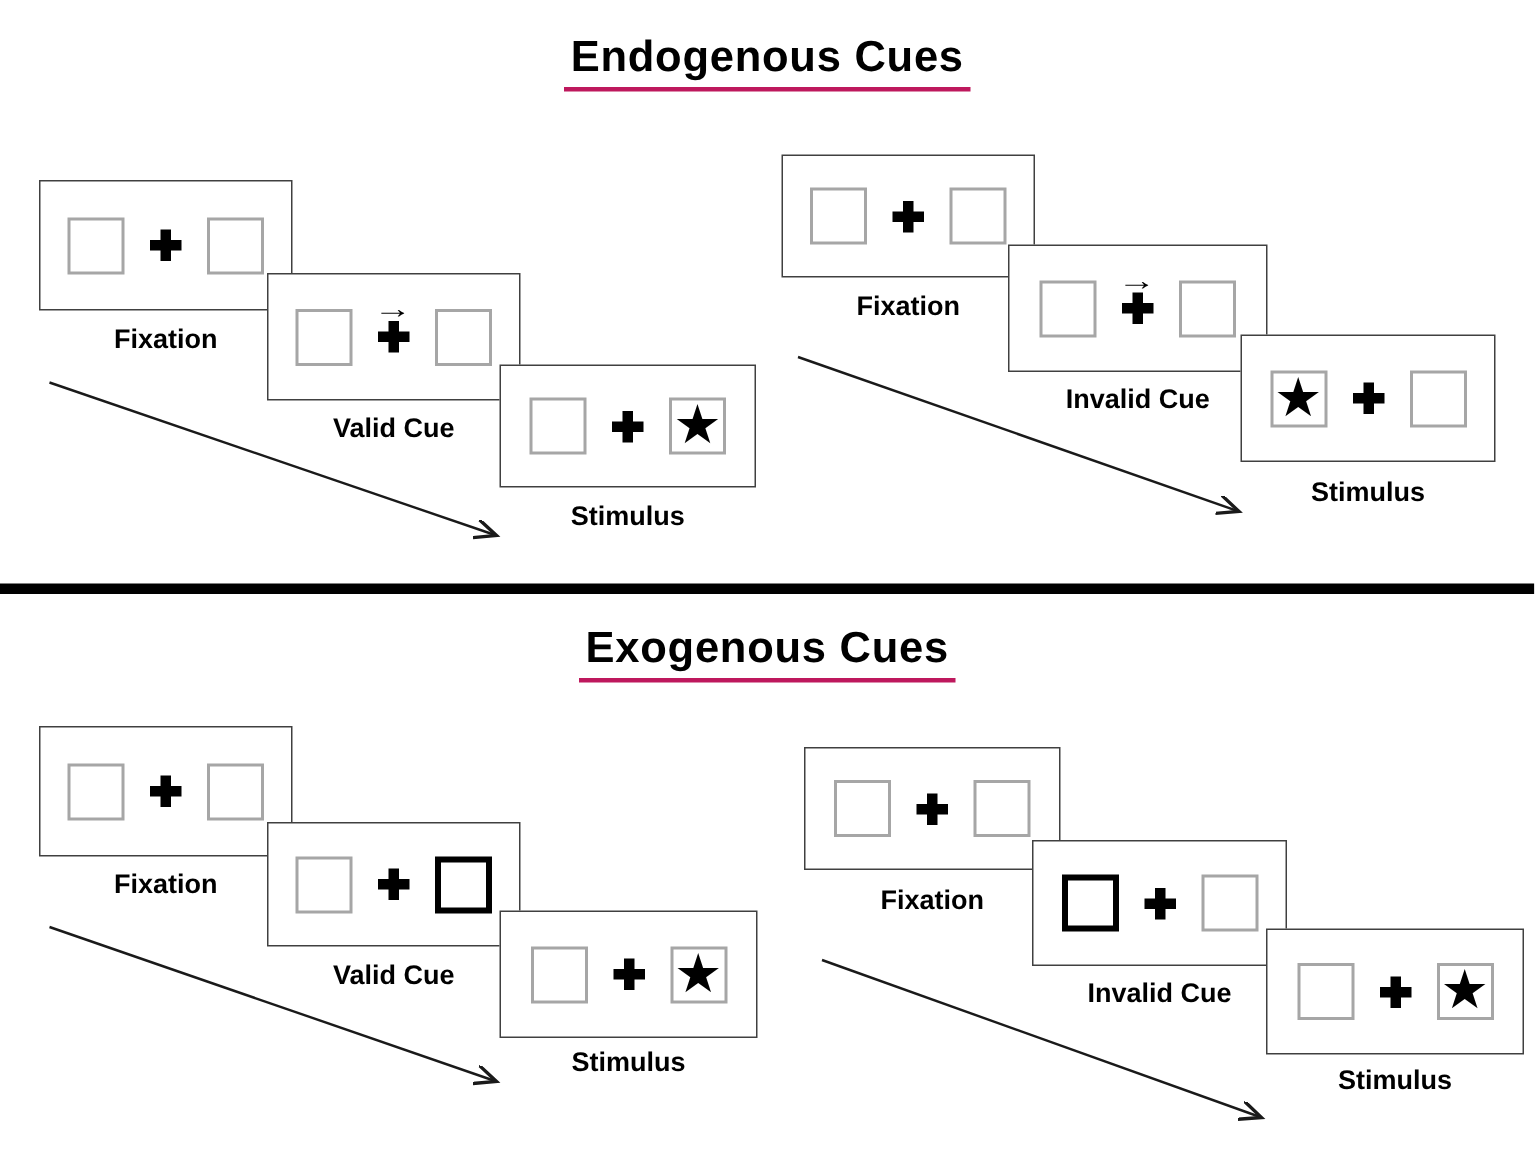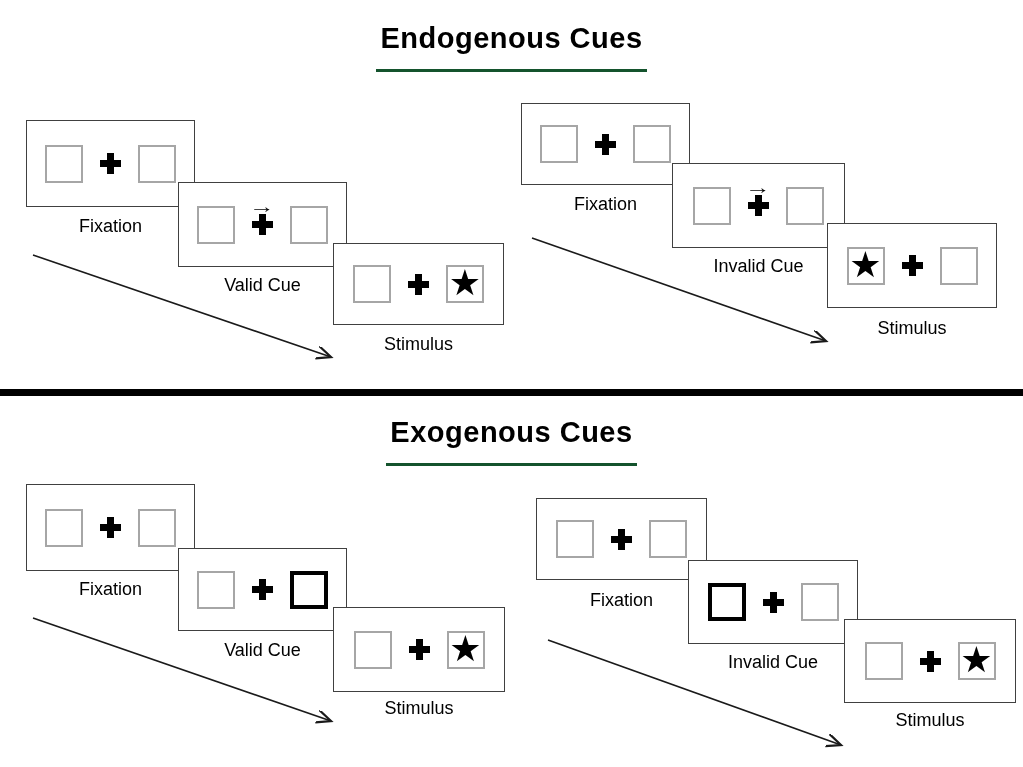--- a/index.html
+++ b/index.html
@@ -5,21 +5,21 @@
   html,body{margin:0;padding:0;background:#ffffff;}
   .canvas{
     position:relative;width:1023px;height:767px;background:#ffffff;overflow:hidden;
     font-family:"Liberation Sans","DejaVu Sans",sans-serif;color:#000;
   }
   .section-title{
     position:absolute;left:0;width:100%;text-align:center;
     font-size:29px;font-weight:bold;letter-spacing:.5px;
   }
   .section-title span{
-    display:inline-block;border-bottom:3px solid #14532d;padding:0 4px 14px 4px;
+    display:inline-block;border-bottom:3px solid #be185d;padding:0 4px 3px 4px;
   }
   .divider{position:absolute;left:0;width:100%;height:7px;background:#000;}
   .panel{
     position:absolute;background:#fff;border:1.5px solid #404040;box-sizing:border-box;
     display:flex;align-items:center;justify-content:center;gap:17px;
   }
   .sq{
     width:38px;height:38px;border:2px solid #a6a6a6;box-sizing:border-box;background:#fff;
     display:flex;align-items:center;justify-content:center;flex:0 0 auto;
   }
@@ -28,21 +28,21 @@
   .cross-wrap{position:relative;display:inline-flex;flex:0 0 auto;}
   .cross{position:relative;width:21px;height:21px;display:inline-block;}
   .cross i{position:absolute;background:#000;display:block;}
   .cross .h{left:0;top:7px;width:21px;height:7px;}
   .cross .v{left:7px;top:0;width:7px;height:21px;}
   .cue-arrow{
     position:absolute;bottom:19px;left:-3px;font-size:19px;line-height:1;
     transform:scaleX(1.35);transform-origin:left center;white-space:nowrap;
   }
   .plabel{
-    position:absolute;text-align:center;font-weight:normal;font-size:18px;line-height:22px;
+    position:absolute;text-align:center;font-weight:bold;font-size:18px;line-height:22px;
   }
   .arrows{position:absolute;left:0;top:0;pointer-events:none;}
 </style>
 </head>
 <body>
 
 <div class="canvas">
 
   <div class="section-title" style="top:22px;">
     <span>Endogenous Cues</span>

